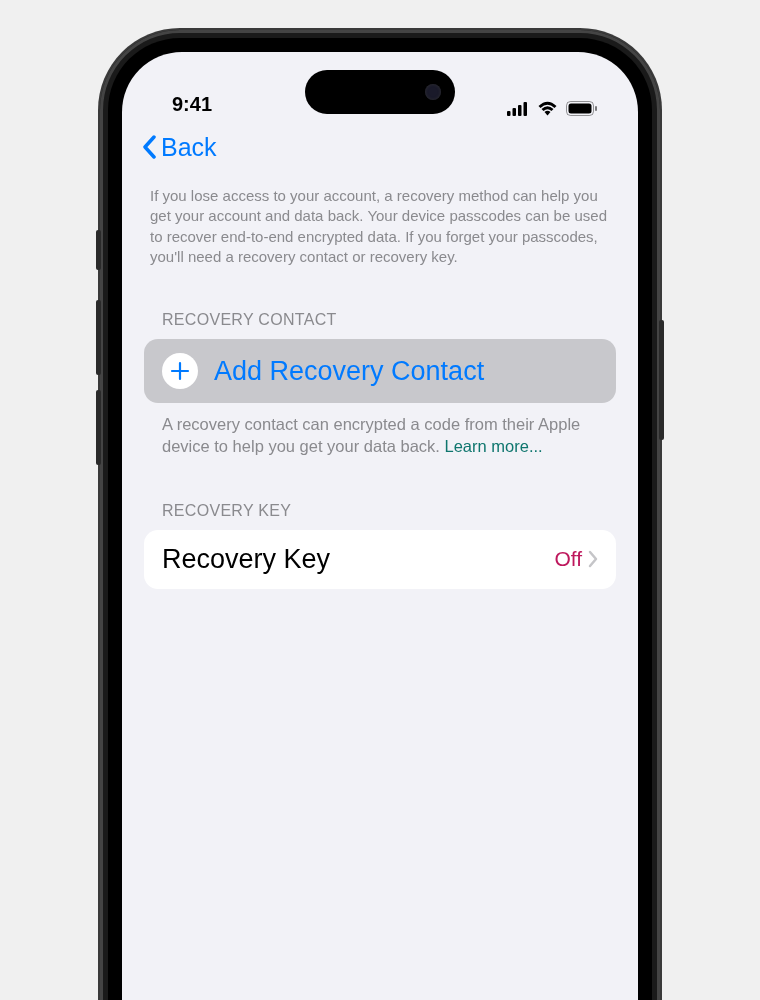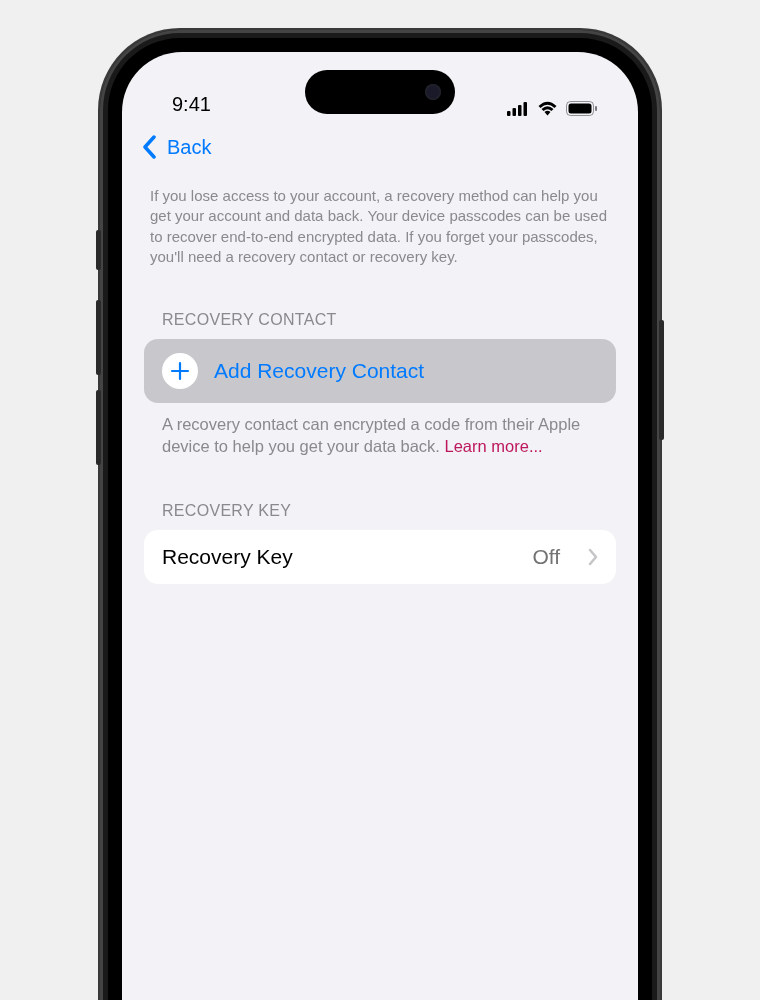--- a/index.html
+++ b/index.html
@@ -78,21 +78,21 @@
     
     .status-bar {
       height: 70px;
       display: flex;
       justify-content: space-between;
       align-items: flex-end;
       padding: 0 40px 6px 50px;
     }
     .status-time {
       font-size: 20px;
-      font-weight: 400;
+      font-weight: 700;
       color: #000;
     }
     .status-icons {
       display: flex;
       align-items: center;
       gap: 8px;
     }
     .signal-icon, .wifi-icon, .battery-icon {
       display: inline-flex;
       align-items: center;
@@ -102,23 +102,23 @@
       height: 50px;
       display: flex;
       align-items: center;
       position: relative;
       padding: 0 20px;
     }
     .back-button {
       display: flex;
       align-items: center;
       color: #007aff;
-      font-size: 20px;
+      font-size: 25px;
       cursor: pointer;
-      gap: 10px;
+      gap: 4px;
     }
     .back-chevron {
       display: inline-flex;
     }
     .nav-title {
       position: absolute;
       left: 50%;
       transform: translateX(-50%);
       font-size: 21px;
       font-weight: 600;
@@ -165,45 +165,45 @@
       height: 36px;
       background: #fff;
       border-radius: 50%;
       display: flex;
       align-items: center;
       justify-content: center;
       margin-right: 16px;
       flex-shrink: 0;
     }
     .cell-label {
-      font-size: 21px;
+      font-size: 27px;
       color: #000;
       flex: 1;
     }
     .cell-label.blue {
       color: #007aff;
     }
     .cell-value {
       font-size: 21px;
-      color: #737373;
-      margin-right: 28px;
+      color: #be185d;
+      margin-right: 6px;
     }
     .disclosure {
       color: #c5c5c8;
       display: inline-flex;
     }
     
     .footer-text {
       font-size: 16.5px;
       line-height: 1.35;
       color: #8a8a8e;
       padding: 10px 18px 0;
     }
     .learn-more {
-      color: #be185d;
+      color: #0f766e;
       cursor: pointer;
     }
   </style>
 </head>
 <body>
 
 <div class="phone-frame">
   <div class="side-button left1"></div>
   <div class="side-button left2"></div>
   <div class="side-button left3"></div>

